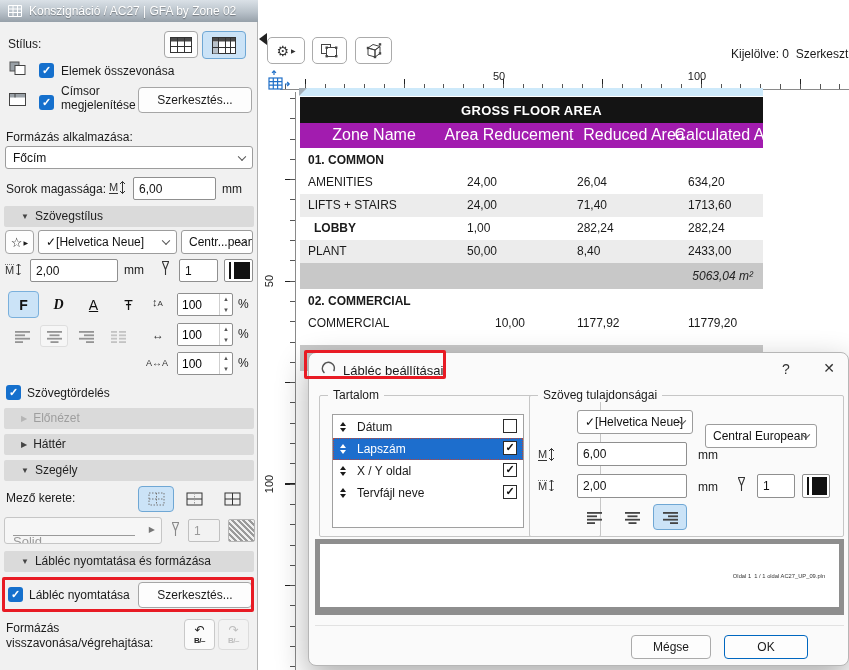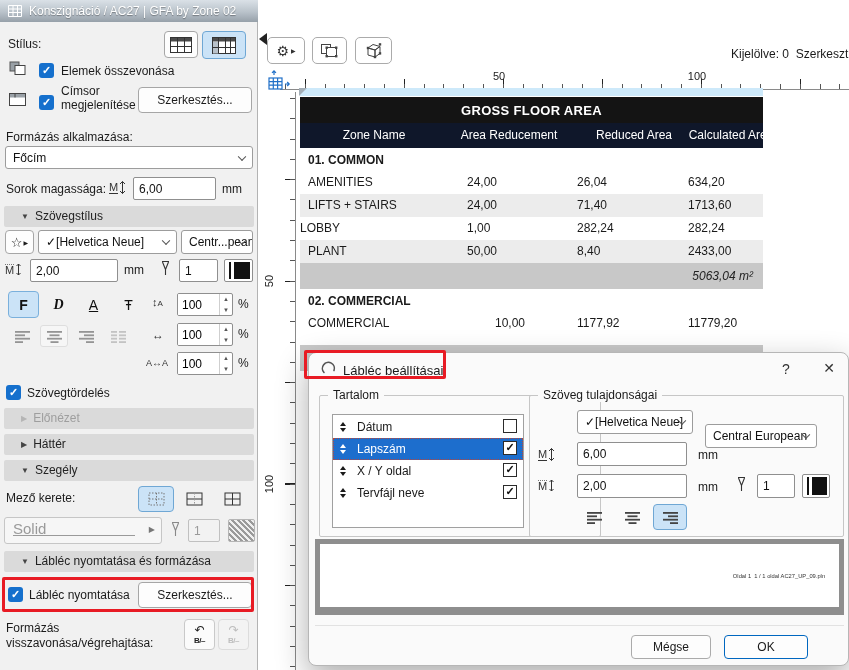--- a/index.html
+++ b/index.html
@@ -54,21 +54,21 @@
   .vruler .ticks{position:absolute;left:24px;top:0;width:14px;height:578px;border-right:1px solid #8a8a8a;
     background-image:repeating-linear-gradient(180deg,#555 0 1px,transparent 1px 20.3px),repeating-linear-gradient(180deg,#222 0 1px,transparent 1px 101.5px);
     background-size:5px 100%,10px 100%;background-position:right 0px top 6px,right 0px top 87px;background-repeat:no-repeat,no-repeat;}
   .vlab{position:absolute;left:2px;width:20px;height:14px;transform:rotate(-90deg);font-size:11px;color:#222;text-align:center;}
   .band{position:absolute;left:300px;top:88px;width:463px;height:8px;background:#cde9fa;}
   .bandtri{position:absolute;left:299px;top:88px;width:0;height:0;border-top:8px solid #a3aeb7;border-right:8px solid transparent;}
 
   
   .schedule{position:absolute;left:300px;top:97px;width:463px;}
   .sch-title{height:26px;background:#141414;color:#fff;font-weight:bold;font-size:13px;text-align:center;line-height:28px;letter-spacing:.3px;}
-  .sch-head{position:relative;height:25px;background:#0f172a;color:#fff;font-size:12px;padding-left:8px;}
+  .sch-head{position:relative;height:25px;background:#a21caf;color:#fff;font-size:16px;padding-left:8px;}
   .sch-hcell{position:absolute;top:0;line-height:24px;transform:translateX(-50%);white-space:nowrap;}
   .sch-group{height:23px;line-height:24px;font-weight:bold;font-size:12px;padding-left:8px;background:#fff;}
   .sch-row{position:relative;height:23px;background:#fff;}
   .sch-row.alt{background:#ececec;}
   .sch-cell{position:absolute;top:0;line-height:23px;font-size:12px;white-space:nowrap;}
   .sch-subtotal{position:relative;height:26px;background:#c8c8c8;}
   .sch-subtotal span{position:absolute;right:10px;top:0;line-height:26px;font-style:italic;font-size:12px;color:#222;}
 
   
   .dialog{position:absolute;left:308px;top:352px;width:541px;height:314px;background:#fafafa;border:1px solid #b6b6b6;border-radius:8px;box-shadow:0 12px 32px rgba(0,0,0,.32);z-index:10;}
@@ -296,21 +296,21 @@
     <div class="btn" style="left:214px;top:486px;width:36px;height:26px;background:transparent;border-color:transparent;">
         <svg width="17" height="14" viewBox="0 0 17 14">
           <g stroke="#333" fill="none">
             <rect x="1" y="1" width="15" height="12"></rect>
             <path d="M1 7h15 M8.5 1v12"></path>
           </g>
         </svg>
       </div>
 
     <div class="dd" style="left:4px;top:517px;width:158px;height:27px;background:#f6f6f6;border-color:#c6c6c6;color:#9a9a9a;">
-      <span style="position:absolute;left:8px;top:2px;font-size:15px;">Solid</span>
+      <span style="position:absolute;left:8px;top:16px;font-size:13px;">Solid</span>
       <span style="position:absolute;left:8px;right:26px;bottom:7px;border-top:1px solid #9a9a9a;"></span>
       <span style="position:absolute;right:6px;top:7px;font-size:8px;color:#777;">▶</span>
     </div>
     <span class="icn" style="left:170px;top:521px;opacity:.55;"><svg width="11" height="16" viewBox="0 0 11 16">
           <path d="M2 1.5h7 M2.5 2l3 7.5 3-7.5 M5.5 9.5v5.5" stroke="#333" fill="none" stroke-width="1.1"></path>
         </svg></span>
     <input class="inp" style="left: 188px; top: 519px; width: 32px; height: 23px;" disabled="" value="1">
     <div class="patt" style="left:228px;top:519px;width:27px;height:23px;"></div>
 
     <div class="bar" style="top:551px;"><span class="tri">▼</span><span>Lábléc nyomtatása és formázása</span></div>
@@ -400,21 +400,21 @@
           <span class="sch-cell" style="left: 277px;">26,04</span>
           <span class="sch-cell" style="left: 388px;">634,20</span>
         </div>
         <div class="sch-row alt">
           <span class="sch-cell" style="left: 8px;">LIFTS + STAIRS</span>
           <span class="sch-cell" style="left: 167px;">24,00</span>
           <span class="sch-cell" style="left: 277px;">71,40</span>
           <span class="sch-cell" style="left: 388px;">1713,60</span>
         </div>
         <div class="sch-row">
-          <span class="sch-cell" style="left: 0;">LOBBY</span>
+          <span class="sch-cell" style="left: 14px; font-weight: bold;">LOBBY</span>
           <span class="sch-cell" style="left: 167px;">1,00</span>
           <span class="sch-cell" style="left: 277px;">282,24</span>
           <span class="sch-cell" style="left: 388px;">282,24</span>
         </div>
         <div class="sch-row alt">
           <span class="sch-cell" style="left: 8px;">PLANT</span>
           <span class="sch-cell" style="left: 167px;">50,00</span>
           <span class="sch-cell" style="left: 277px;">8,40</span>
           <span class="sch-cell" style="left: 388px;">2433,00</span>
         </div>

